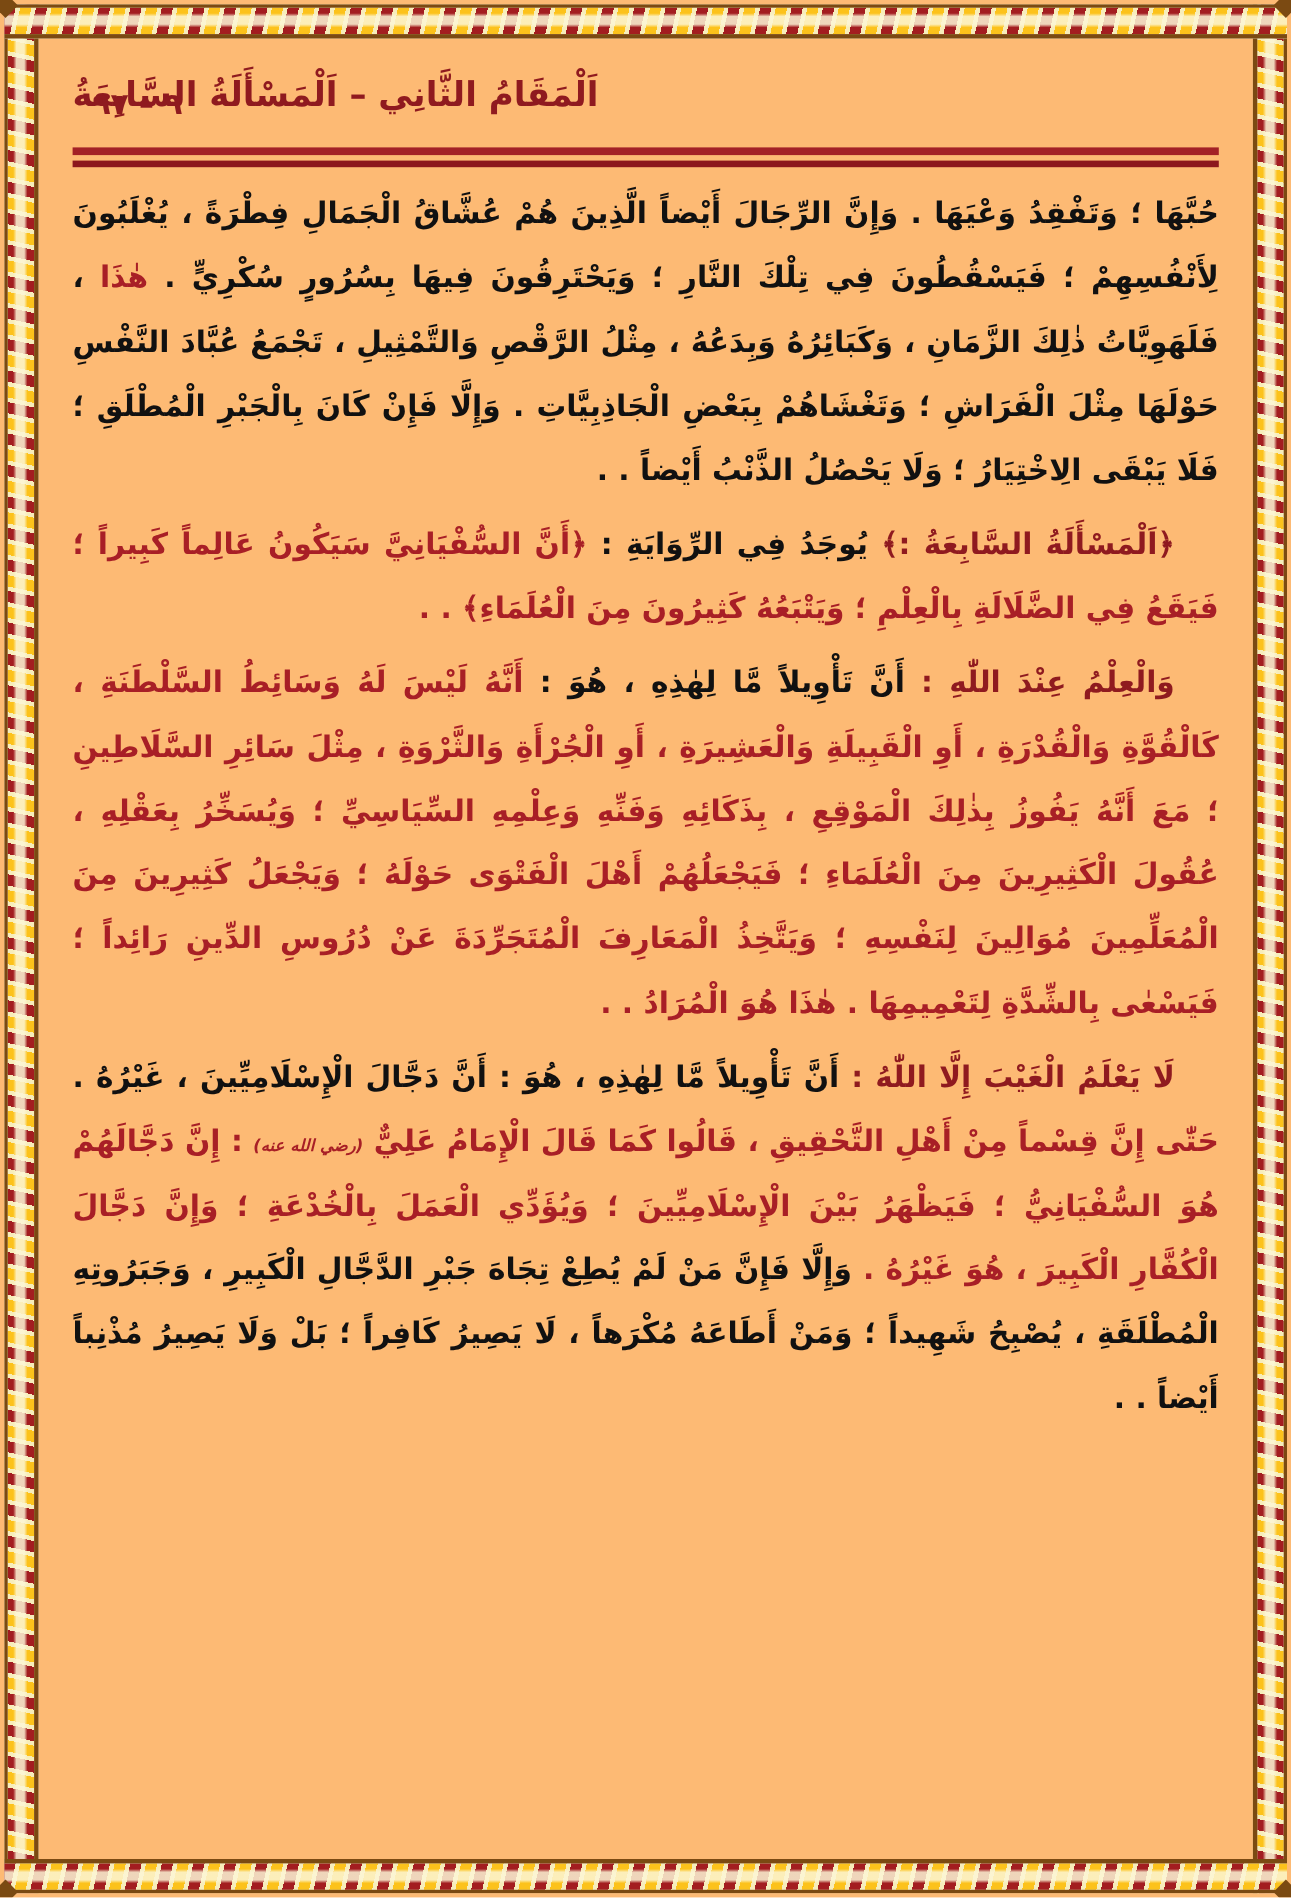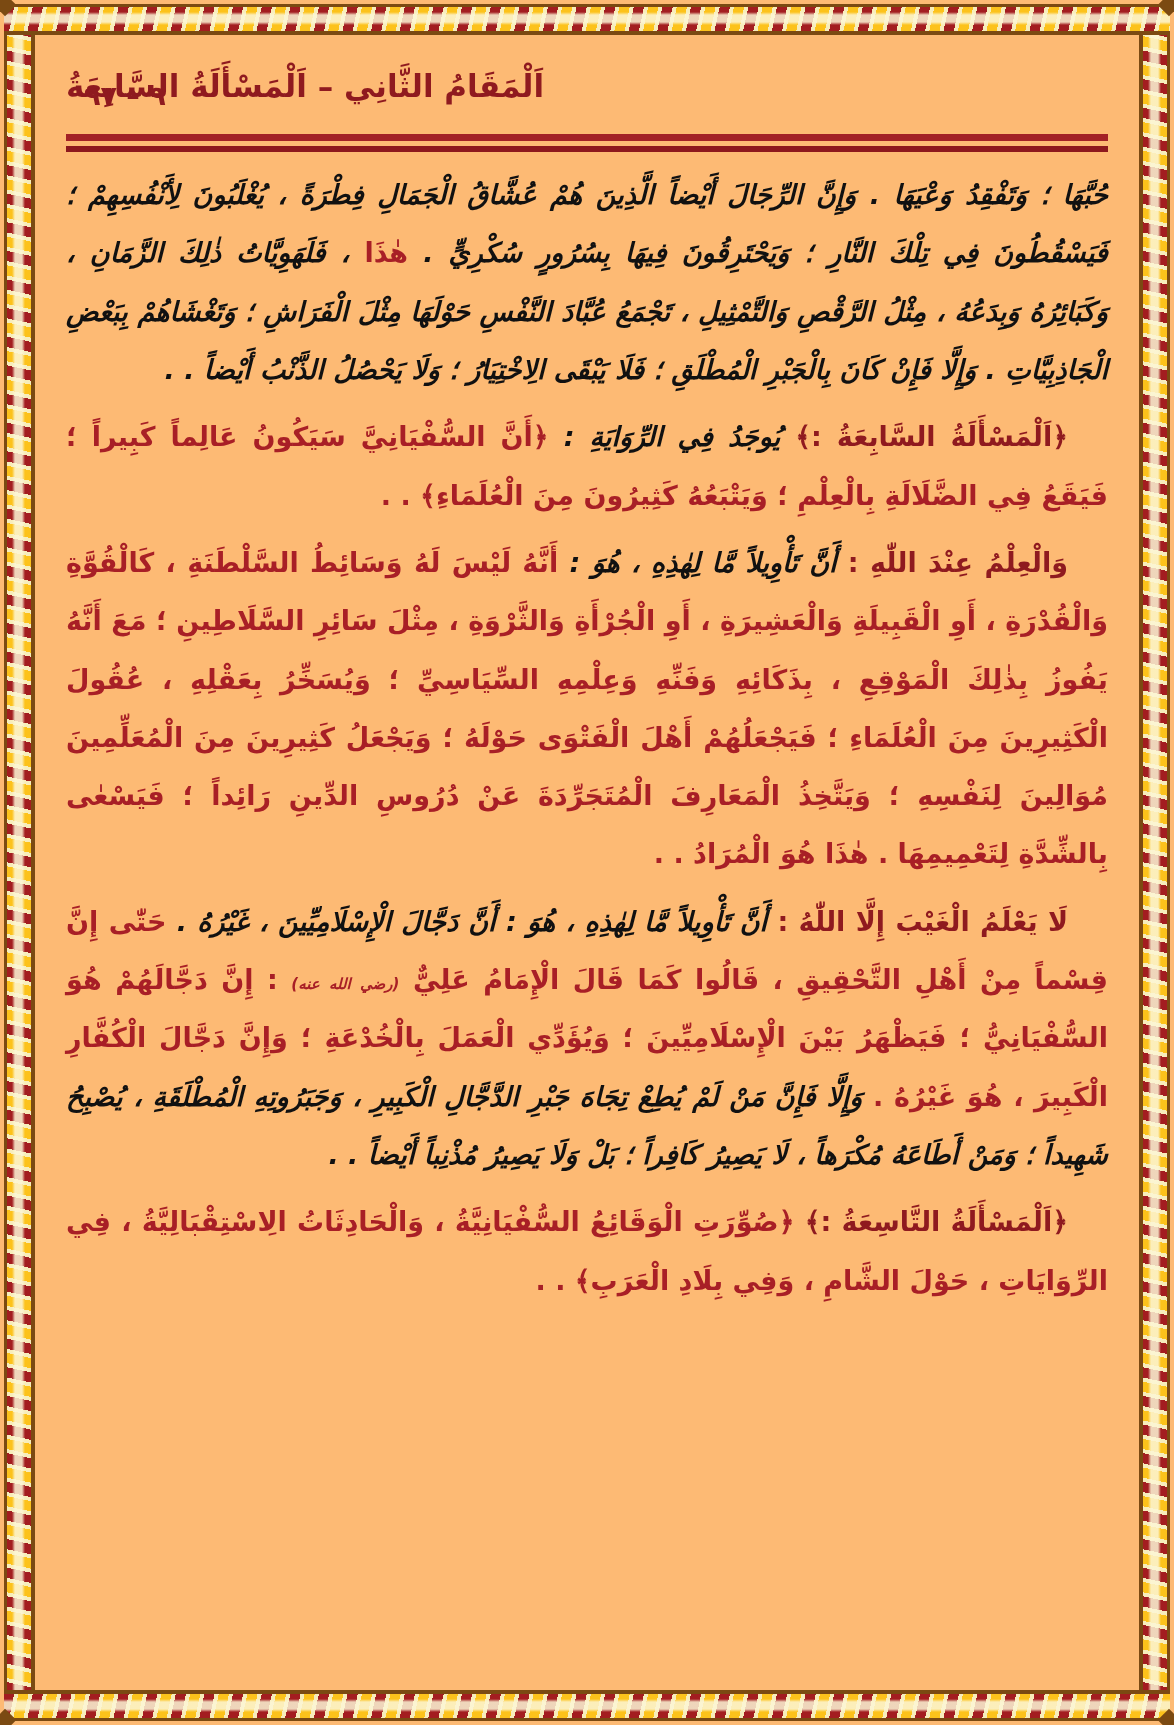--- a/index.html
+++ b/index.html
@@ -80,21 +80,21 @@
     margin-top:14px;
     direction:rtl;
     text-align:justify;
     font-size:27px;
     font-weight:bold;
     line-height:2.16;
     color:var(--ink,#111111);
   }
   .body p{margin:0 0 9px 0;}
   .body p.indent{text-indent:40px;}
-  .seg-black{color:var(--ink,#111111);font-style:italic;}
+  .seg-black{color:var(--ink,#111111);}
   .seg-red{color:var(--red,#a81f26);}
   .seg-maroon{color:var(--maroon,#8f1a1f);}
   .seg-honorific{
     color:var(--red,#a8f26);
     font-size:15px;
     color:var(--red,#a81f26);
     font-style:italic;
   }
 </style>
 </head>
@@ -118,17 +118,16 @@
       <div class="title">اَلْمَقَامُ الثَّانِي – اَلْمَسْأَلَةُ السَّابِعَةُ</div>
     </div>
 
     <div class="rule"></div>
 
     <div class="body">
         <p><span class="seg-black">حُبَّهَا ؛ وَتَفْقِدُ وَعْيَهَا . وَإِنَّ الرِّجَالَ أَيْضاً الَّذِينَ هُمْ عُشَّاقُ الْجَمَالِ فِطْرَةً ، يُغْلَبُونَ لِأَنْفُسِهِمْ ؛ فَيَسْقُطُونَ فِي تِلْكَ النَّارِ ؛ وَيَحْتَرِقُونَ فِيهَا بِسُرُورٍ سُكْرِيٍّ . </span><span class="seg-red">هٰذَا</span><span class="seg-black"> ، فَلَهَوِيَّاتُ ذٰلِكَ الزَّمَانِ ، وَكَبَائِرُهُ وَبِدَعُهُ ، مِثْلُ الرَّقْصِ وَالتَّمْثِيلِ ، تَجْمَعُ عُبَّادَ النَّفْسِ حَوْلَهَا مِثْلَ الْفَرَاشِ ؛ وَتَغْشَاهُمْ بِبَعْضِ الْجَاذِبِيَّاتِ . وَإِلَّا فَإِنْ كَانَ بِالْجَبْرِ الْمُطْلَقِ ؛ فَلَا يَبْقَى الِاخْتِيَارُ ؛ وَلَا يَحْصُلُ الذَّنْبُ أَيْضاً . .</span></p>
         <p class="indent"><span class="seg-maroon">﴿اَلْمَسْأَلَةُ السَّابِعَةُ :﴾ </span><span class="seg-black">يُوجَدُ فِي الرِّوَايَةِ : </span><span class="seg-red">﴿أَنَّ السُّفْيَانِيَّ سَيَكُونُ عَالِماً كَبِيراً ؛ فَيَقَعُ فِي الضَّلَالَةِ بِالْعِلْمِ ؛ وَيَتْبَعُهُ كَثِيرُونَ مِنَ الْعُلَمَاءِ﴾ . .</span></p>
         <p class="indent"><span class="seg-maroon">وَالْعِلْمُ عِنْدَ اللّٰهِ : </span><span class="seg-black">أَنَّ تَأْوِيلاً مَّا لِهٰذِهِ ، هُوَ : </span><span class="seg-red">أَنَّهُ لَيْسَ لَهُ وَسَائِطُ السَّلْطَنَةِ ، كَالْقُوَّةِ وَالْقُدْرَةِ ، أَوِ الْقَبِيلَةِ وَالْعَشِيرَةِ ، أَوِ الْجُرْأَةِ وَالثَّرْوَةِ ، مِثْلَ سَائِرِ السَّلَاطِينِ ؛ مَعَ أَنَّهُ يَفُوزُ بِذٰلِكَ الْمَوْقِعِ ، بِذَكَائِهِ وَفَنِّهِ وَعِلْمِهِ السِّيَاسِيِّ ؛ وَيُسَخِّرُ بِعَقْلِهِ ، عُقُولَ الْكَثِيرِينَ مِنَ الْعُلَمَاءِ ؛ فَيَجْعَلُهُمْ أَهْلَ الْفَتْوَى حَوْلَهُ ؛ وَيَجْعَلُ كَثِيرِينَ مِنَ الْمُعَلِّمِينَ مُوَالِينَ لِنَفْسِهِ ؛ وَيَتَّخِذُ الْمَعَارِفَ الْمُتَجَرِّدَةَ عَنْ دُرُوسِ الدِّينِ رَائِداً ؛ فَيَسْعٰى بِالشِّدَّةِ لِتَعْمِيمِهَا . هٰذَا هُوَ الْمُرَادُ . .</span></p>
         <p class="indent"><span class="seg-maroon">لَا يَعْلَمُ الْغَيْبَ إِلَّا اللّٰهُ : </span><span class="seg-black">أَنَّ تَأْوِيلاً مَّا لِهٰذِهِ ، هُوَ : أَنَّ دَجَّالَ الْإِسْلَامِيِّينَ ، غَيْرُهُ . </span><span class="seg-red">حَتّٰى إِنَّ قِسْماً مِنْ أَهْلِ التَّحْقِيقِ ، قَالُوا كَمَا قَالَ الْإِمَامُ عَلِيٌّ </span><span class="seg-honorific">(رضي الله عنه)</span><span class="seg-red"> : إِنَّ دَجَّالَهُمْ هُوَ السُّفْيَانِيُّ ؛ فَيَظْهَرُ بَيْنَ الْإِسْلَامِيِّينَ ؛ وَيُؤَدِّي الْعَمَلَ بِالْخُدْعَةِ ؛ وَإِنَّ دَجَّالَ الْكُفَّارِ الْكَبِيرَ ، هُوَ غَيْرُهُ . </span><span class="seg-black">وَإِلَّا فَإِنَّ مَنْ لَمْ يُطِعْ تِجَاهَ جَبْرِ الدَّجَّالِ الْكَبِيرِ ، وَجَبَرُوتِهِ الْمُطْلَقَةِ ، يُصْبِحُ شَهِيداً ؛ وَمَنْ أَطَاعَهُ مُكْرَهاً ، لَا يَصِيرُ كَافِراً ؛ بَلْ وَلَا يَصِيرُ مُذْنِباً أَيْضاً . .</span></p>
-        <p class="indent"><span class="seg-maroon">﴿اَلْمَسْأَلَةُ التَّاسِعَةُ :﴾ </span><span class="seg-red">﴿صُوِّرَتِ الْوَقَائِعُ السُّفْيَانِيَّةُ ، وَالْحَادِثَاتُ الِاسْتِقْبَالِيَّةُ ، فِي الرِّوَايَاتِ ، حَوْلَ الشَّامِ ، وَفِي بِلَادِ الْعَرَبِ﴾ . .</span></p>
       </div>
 
   </div>
 </div>
 
 </body></html>

